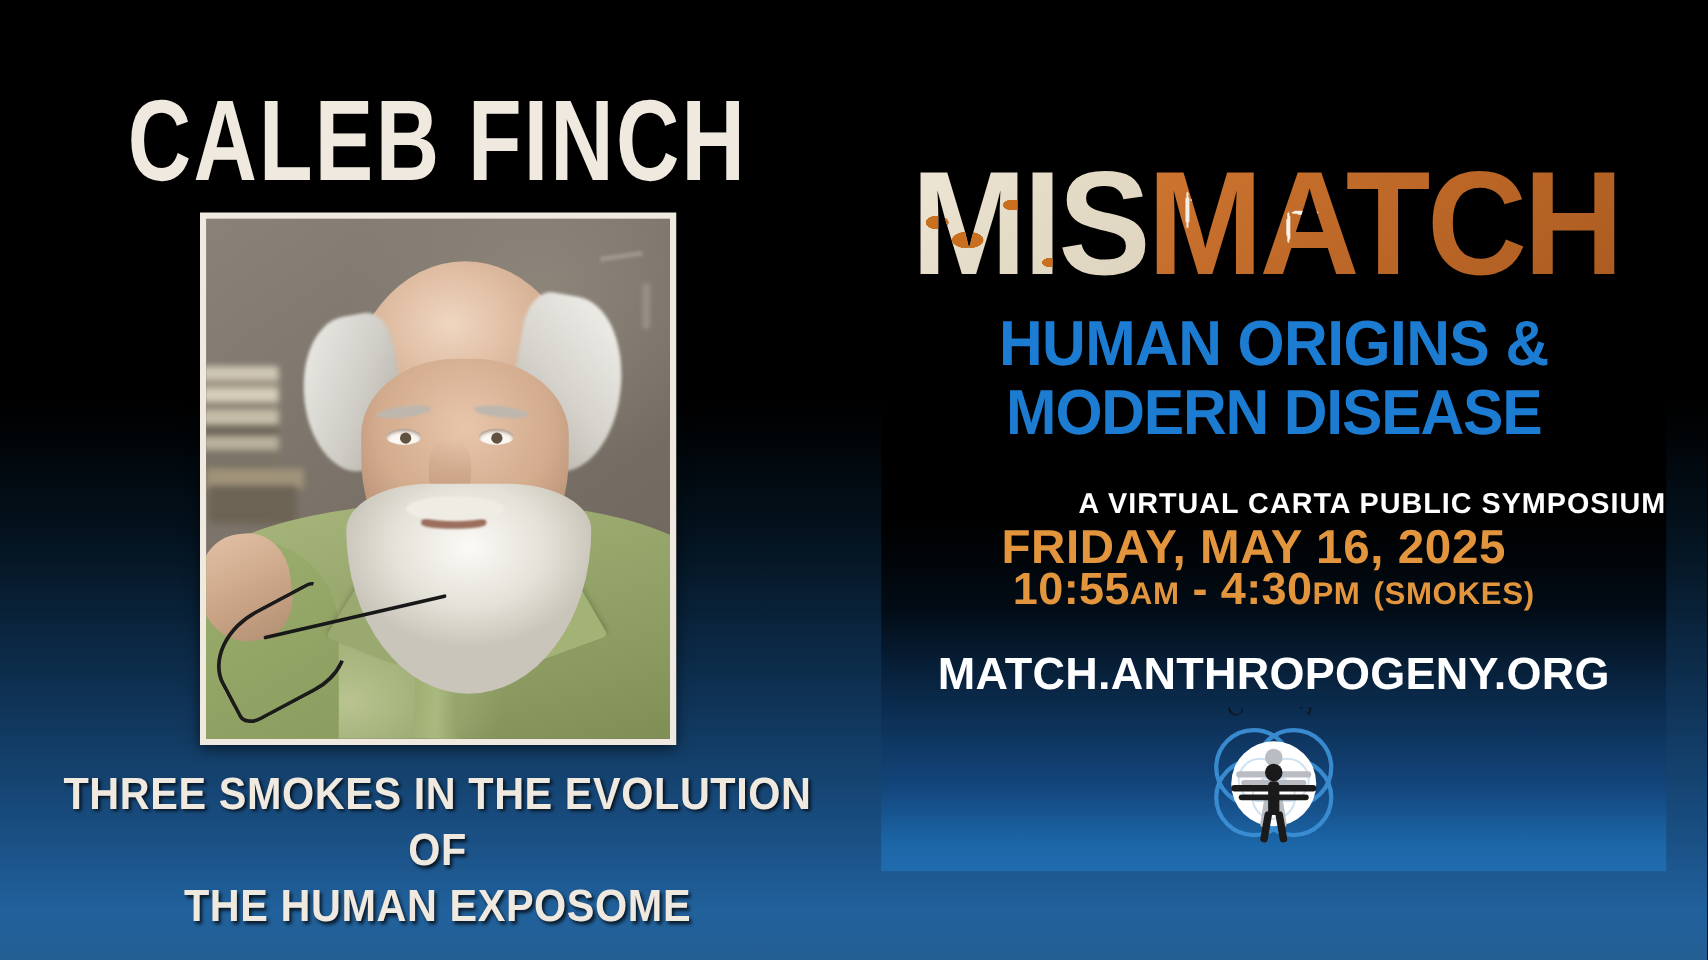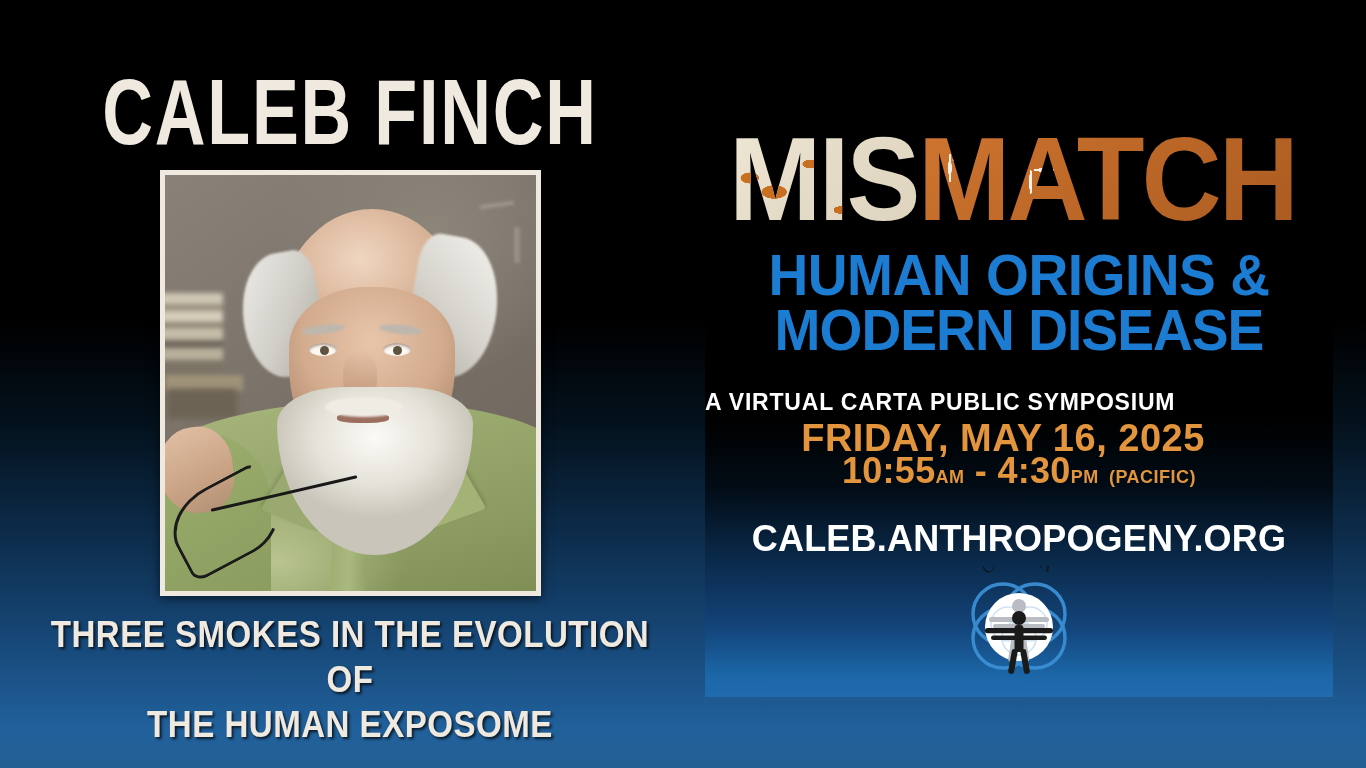--- a/index.html
+++ b/index.html
@@ -274,53 +274,53 @@
     display:inline-block;
     transform:scaleX(.94); transform-origin:left center;
   }
 
   
   #subtitle{
     position:absolute; top:250px; left:0; width:628px;
     text-align:center;
     font-family:"Liberation Sans Narrow","Liberation Sans",sans-serif;
     font-weight:700;
-    font-size:58px;
+    font-size:51px;
     line-height:49px;
     letter-spacing:-.5px;
     color:#1c7cd1;
     text-shadow:0 2px 3px rgba(0,0,0,.85);
   }
   #subtitle .l2{ display:block; margin-top:6px; letter-spacing:-1px; }
   #subtitle span{ display:block; transform:scaleX(.95); }
 
   
   #eyebrow{
     position:absolute; top:389px; left:0; width:628px;
-    text-align:left;
+    text-align:right;
     font-family:"Liberation Sans Narrow","Liberation Sans",sans-serif;
     font-weight:700; font-size:23px; letter-spacing:.8px;
     color:#ffffff;
   }
   #date-line{
     position:absolute; top:418px; left:0; width:596px;
     text-align:center;
     font-family:"Liberation Sans Narrow","Liberation Sans",sans-serif;
     font-weight:700; font-size:38px; line-height:40px; letter-spacing:.5px;
     color:#e2953c;
   }
   #time-line{
     position:absolute; top:452px; left:0; width:628px;
     text-align:center;
     font-family:"Liberation Sans Narrow","Liberation Sans",sans-serif;
     font-weight:700; font-size:36px; line-height:38px; letter-spacing:.3px;
     color:#e2953c;
     white-space:nowrap;
   }
-  #time-line .sm{ font-size:18px; letter-spacing:.5px; }
+  #time-line .sm{ font-size:25px; letter-spacing:.5px; }
 
   #watch-line{
     position:absolute; top:494px; left:0; width:628px;
     text-align:center;
     font-family:"Liberation Sans Narrow","Liberation Sans",sans-serif;
     font-weight:700; font-size:22px; letter-spacing:.4px;
     color:#ffffff;
   }
   #site-line{
     position:absolute; top:518px; left:0; width:628px;
@@ -397,24 +397,24 @@
 
     <div id="subtitle">
       <span>HUMAN ORIGINS &amp;</span>
       <span class="l2">MODERN DISEASE</span>
     </div>
 
     <div id="eyebrow">A VIRTUAL CARTA PUBLIC SYMPOSIUM</div>
 
     <div id="date-line">FRIDAY, MAY 16, 2025</div>
 
-    <div id="time-line"><span>10:55</span><span class="sm">AM</span> <span>-</span> <span>4:30</span><span class="sm">PM</span> <span class="sm">(PACIFIC)</span></div>
-
-
-    <div id="site-line">CALEB.ANTHROPOGENY.ORG</div>
+    <div id="time-line"><span>10:55</span><span class="sm">AM</span> <span>-</span> <span>4:30</span><span class="sm">PM</span> <span class="sm">(SMOKES)</span></div>
+
+
+    <div id="site-line">MATCH.ANTHROPOGENY.ORG</div>
 
     <svg id="carta-logo" viewBox="0 0 112 112">
 
       <g fill="none" stroke="#3b8fd4" stroke-width="3.4" opacity=".95">
         <circle cx="40" cy="48" r="30"></circle>
         <circle cx="72" cy="48" r="30"></circle>
         <circle cx="40" cy="72" r="30"></circle>
         <circle cx="72" cy="72" r="30"></circle>
       </g>
 

